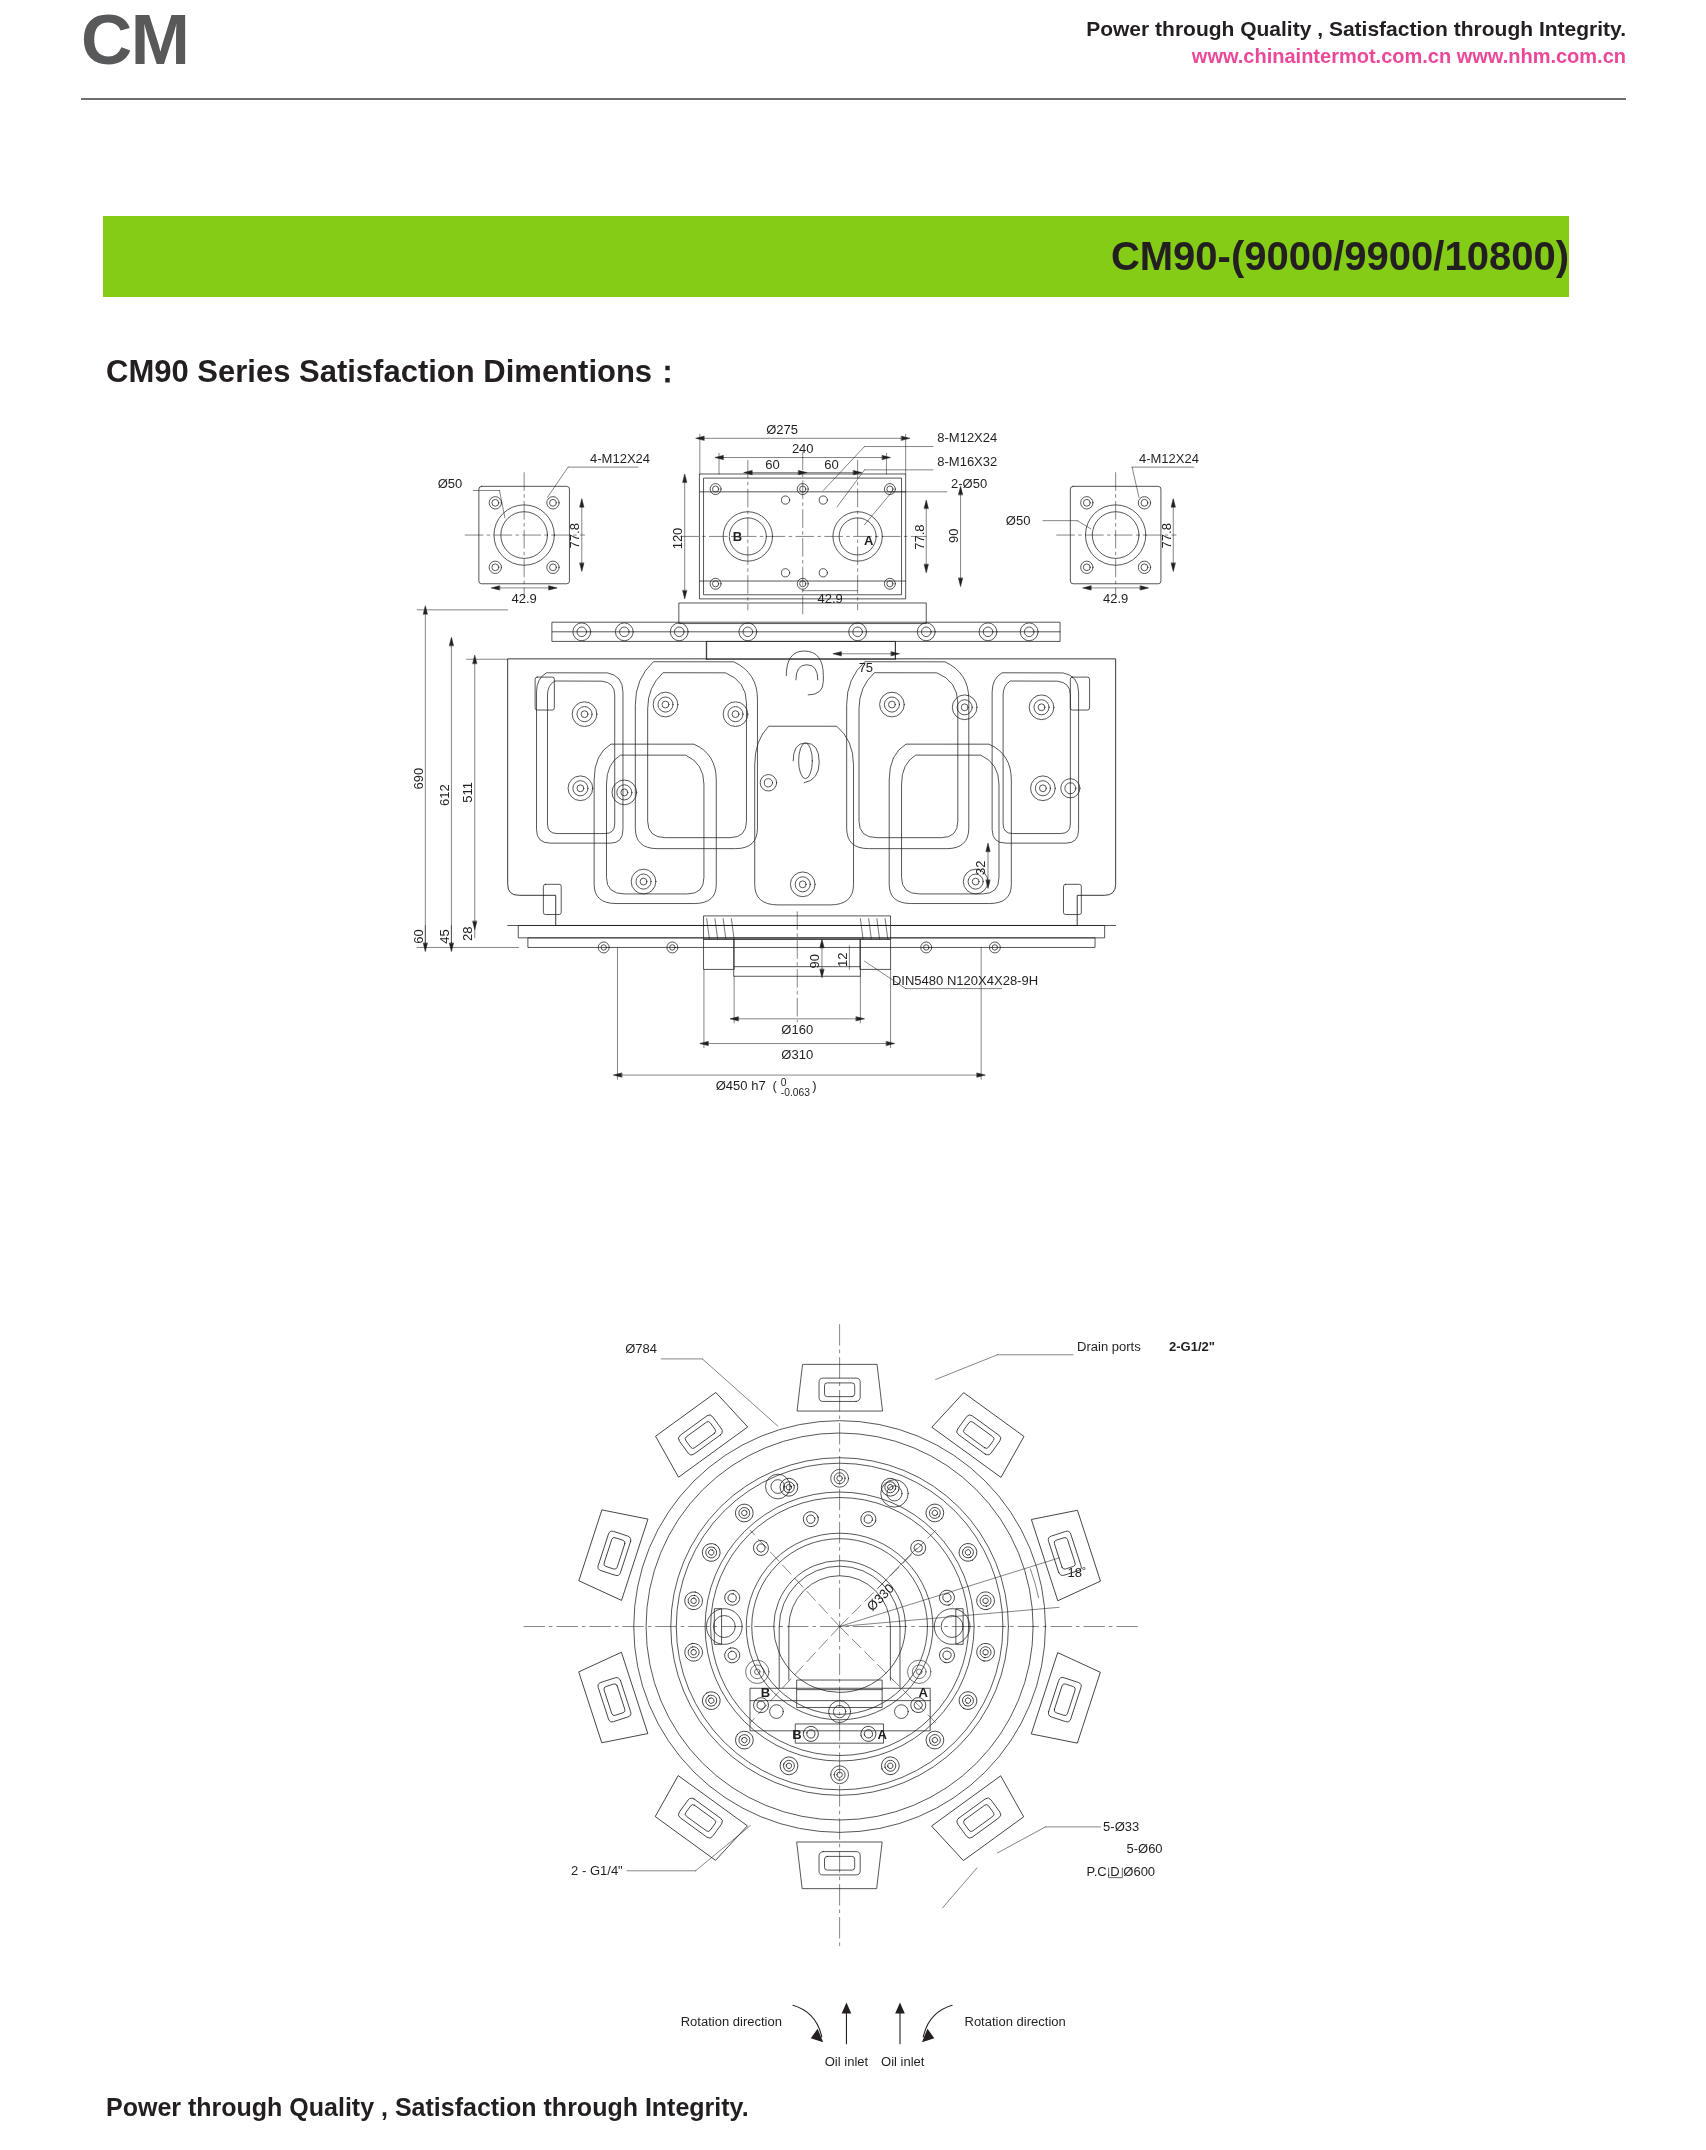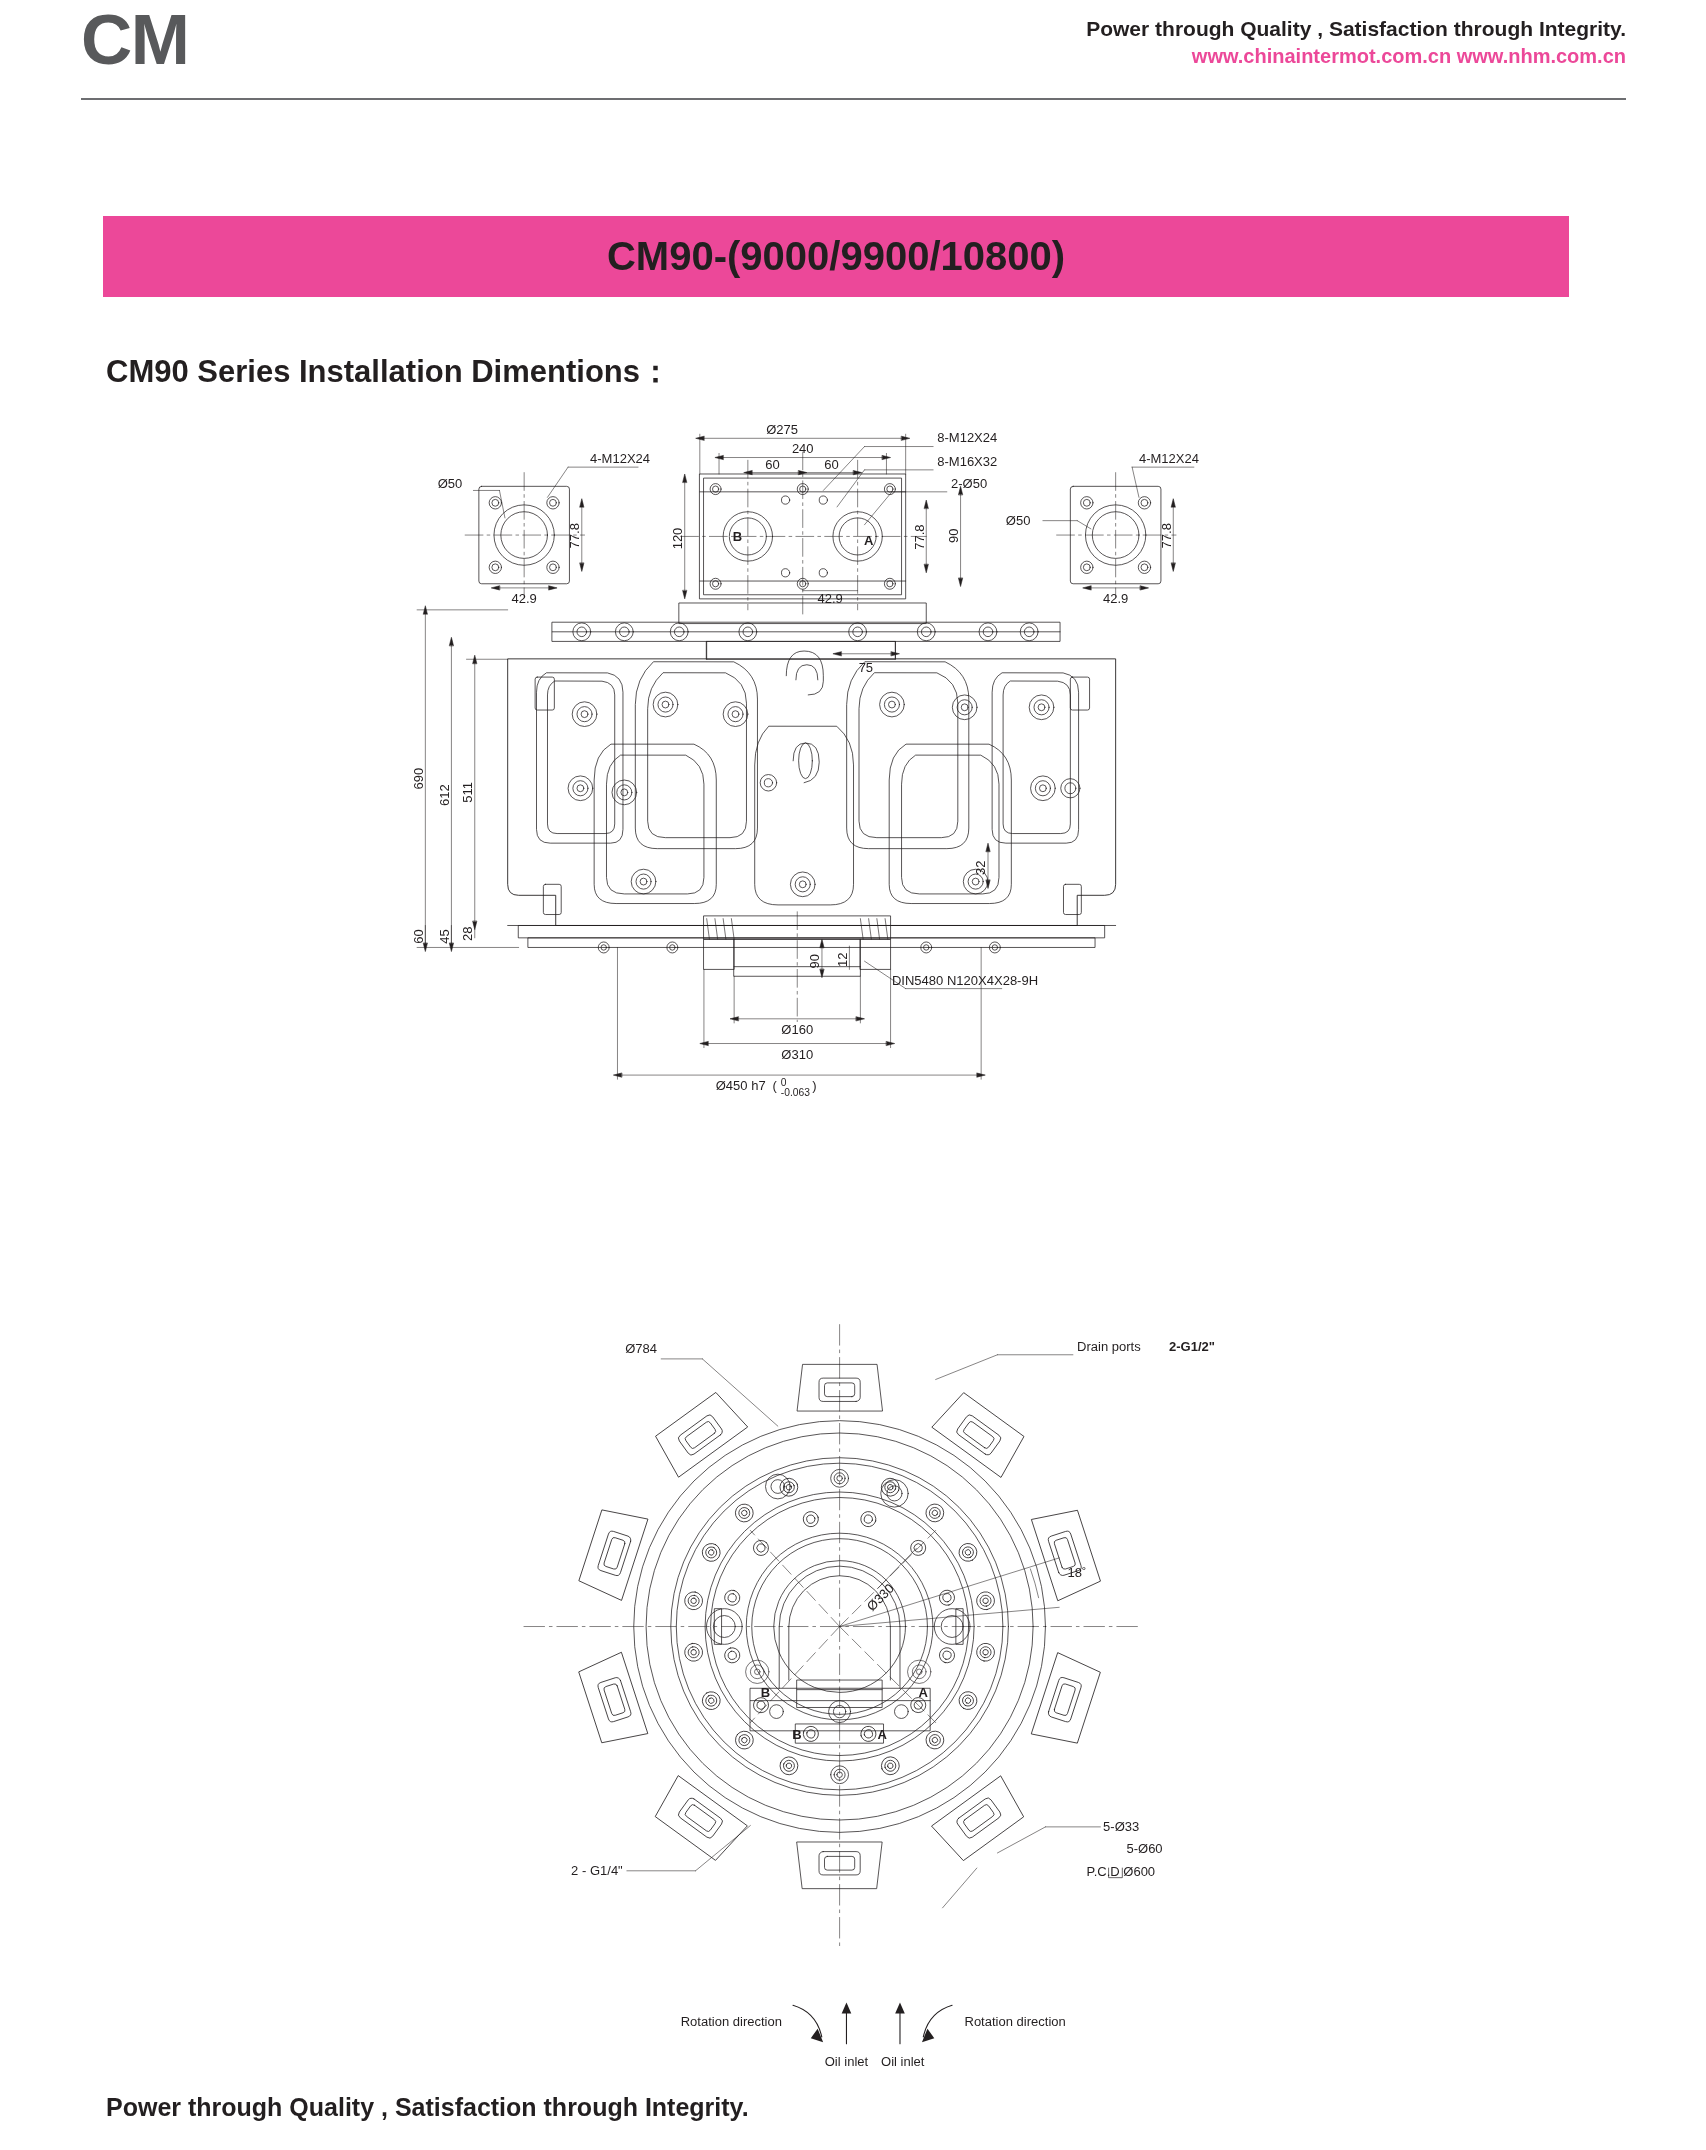--- a/index.html
+++ b/index.html
@@ -62,24 +62,24 @@
     background: #6d6e71;
   }
 
   
   .title-bar {
     position: absolute;
     left: 103px;
     top: 216px;
     width: 1466px;
     height: 81px;
-    background: #ec4899;
+    background: #84cc16;
     display: flex;
     align-items: center;
-    justify-content: center;
+    justify-content: flex-end;
   }
   .title-bar .title-text {
     font-size: 40px;
     font-weight: bold;
     color: #231f20;
     letter-spacing: 0px;
   }
 
   .subtitle {
     position: absolute;
@@ -148,21 +148,21 @@
     <div class="header-line1">Power through Quality , Satisfaction through Integrity.</div>
     <div class="header-line2">www.chinaintermot.com.cn  www.nhm.com.cn</div>
   </div>
   <div class="header-rule"></div>
 </div>
 
 <div class="title-bar">
   <div class="title-text">CM90-(9000/9900/10800)</div>
 </div>
 
-<div class="subtitle">CM90 Series Installation Dimentions：</div>
+<div class="subtitle">CM90 Series Satisfaction Dimentions：</div>
 
 <div class="drawing" id="drawing-front">
 <svg viewBox="0 0 1400 1230" xmlns="http://www.w3.org/2000/svg">
   <g fill="none" stroke="#231f20" stroke-width="1.1" stroke-linecap="round" stroke-linejoin="round">
 
     <rect x="460" y="102" width="300" height="182"></rect>
     <rect x="466" y="108" width="288" height="170"></rect>
     <line x1="460" y1="128" x2="760" y2="128"></line>
     <line x1="460" y1="258" x2="760" y2="258"></line>
     <circle cx="530" cy="193" r="36"></circle>

